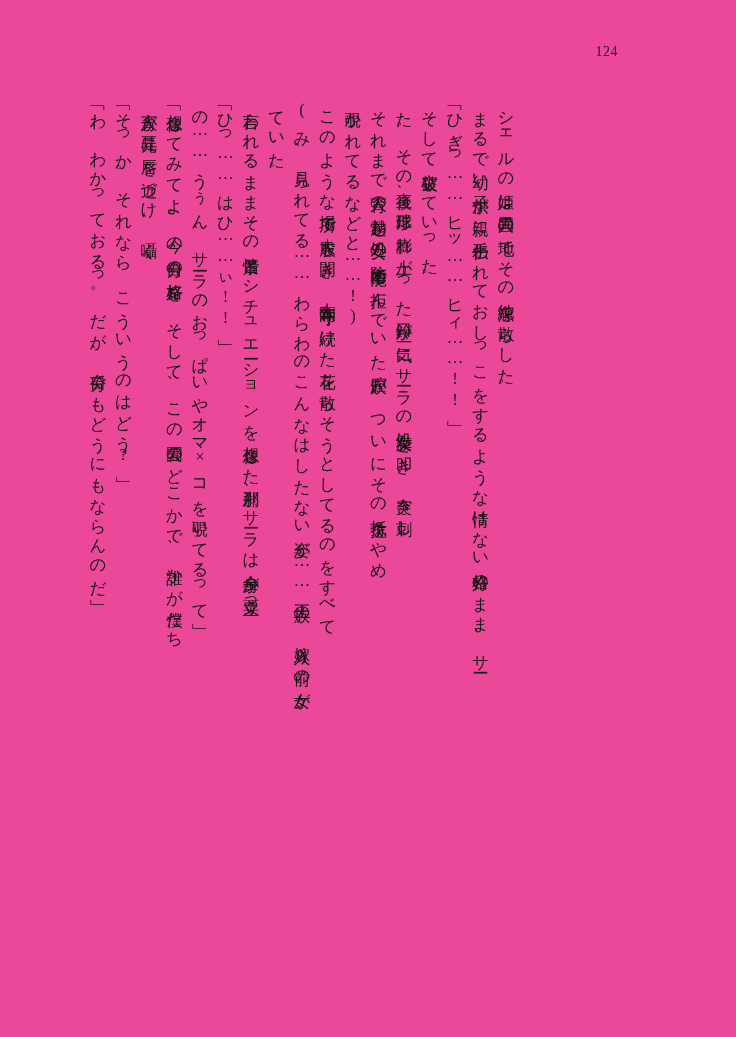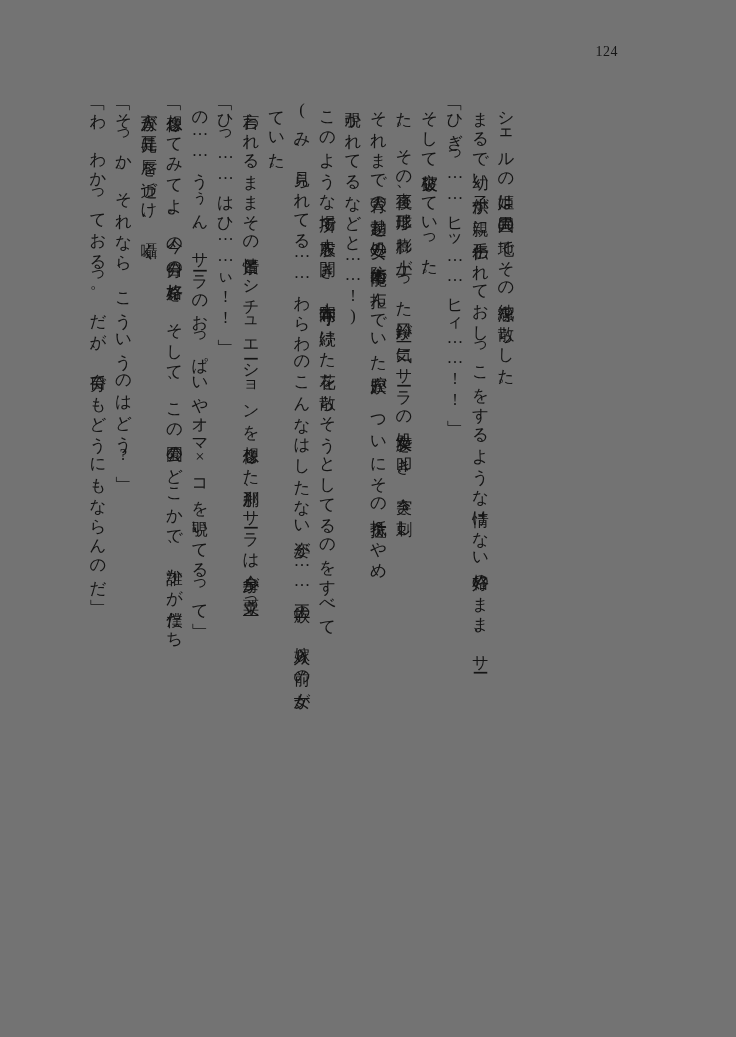--- a/index.html
+++ b/index.html
@@ -15,21 +15,21 @@
     position: relative;
     overflow: hidden;
   }
 
   .page {
     position: absolute;
     left: 0;
     top: 0;
     width: 736px;
     height: 1037px;
-    background: #737373;
+    background: #ec4899;
   }
 
   .page-number {
     position: absolute;
     top: 44px;
     right: 118px;
     font-size: 14px;
     letter-spacing: 0.5px;
     color: #161616;
     font-family: "Liberation Serif", "DejaVu Serif", serif;

